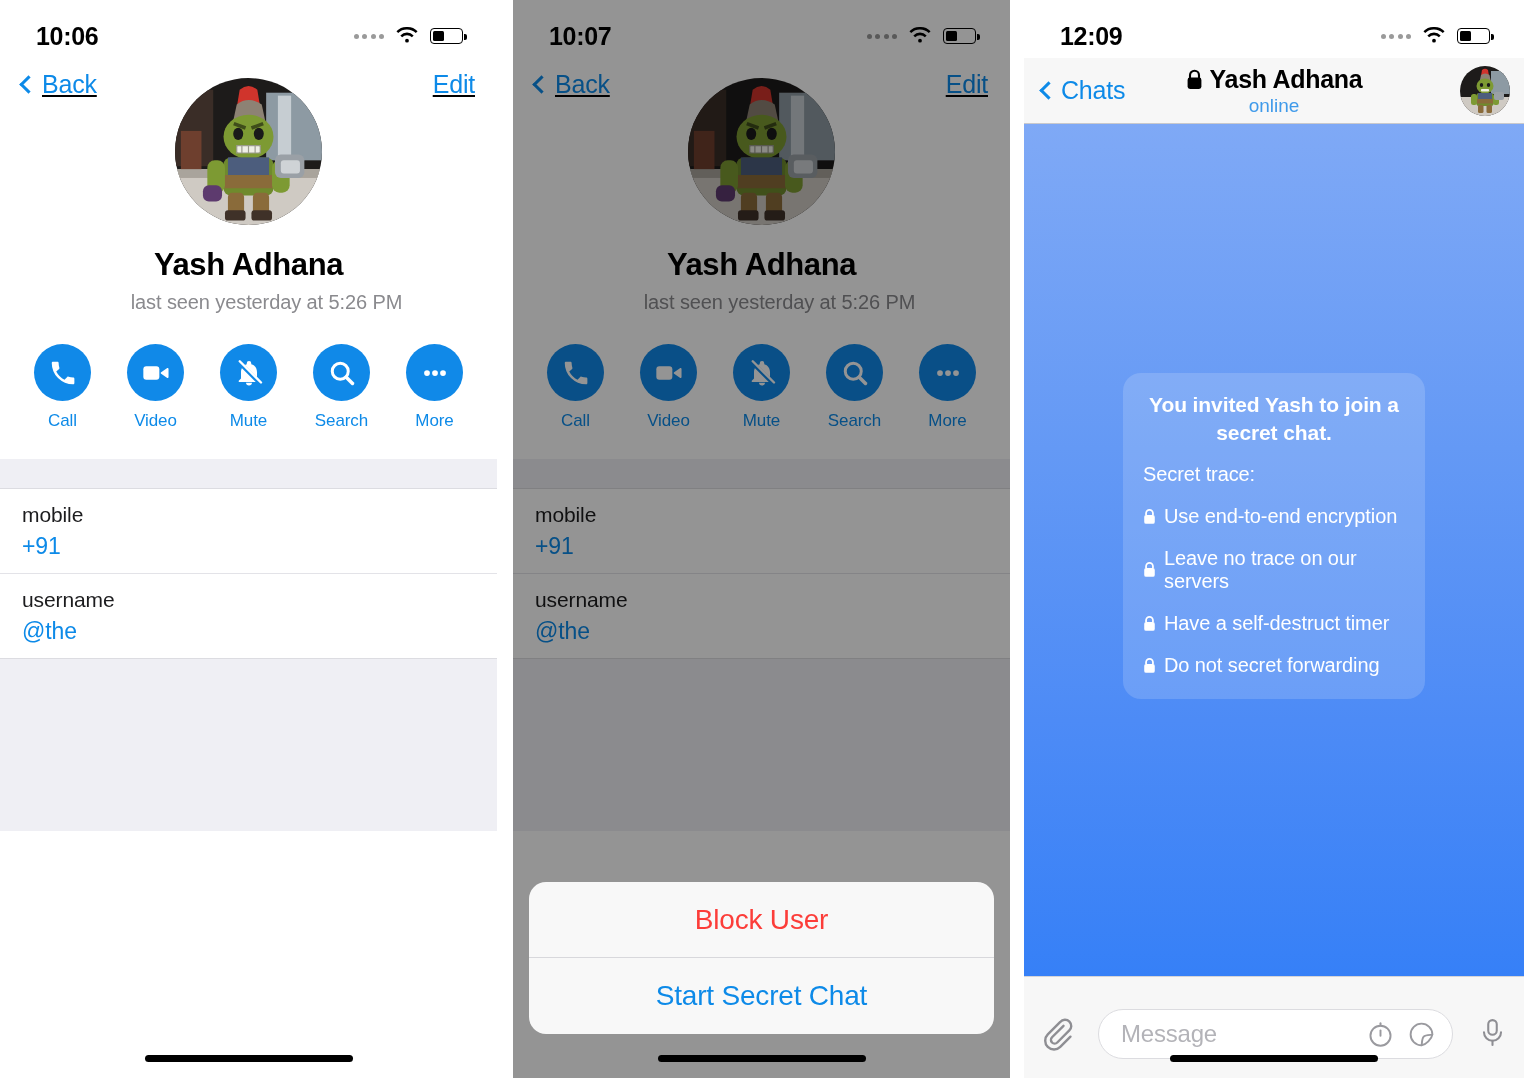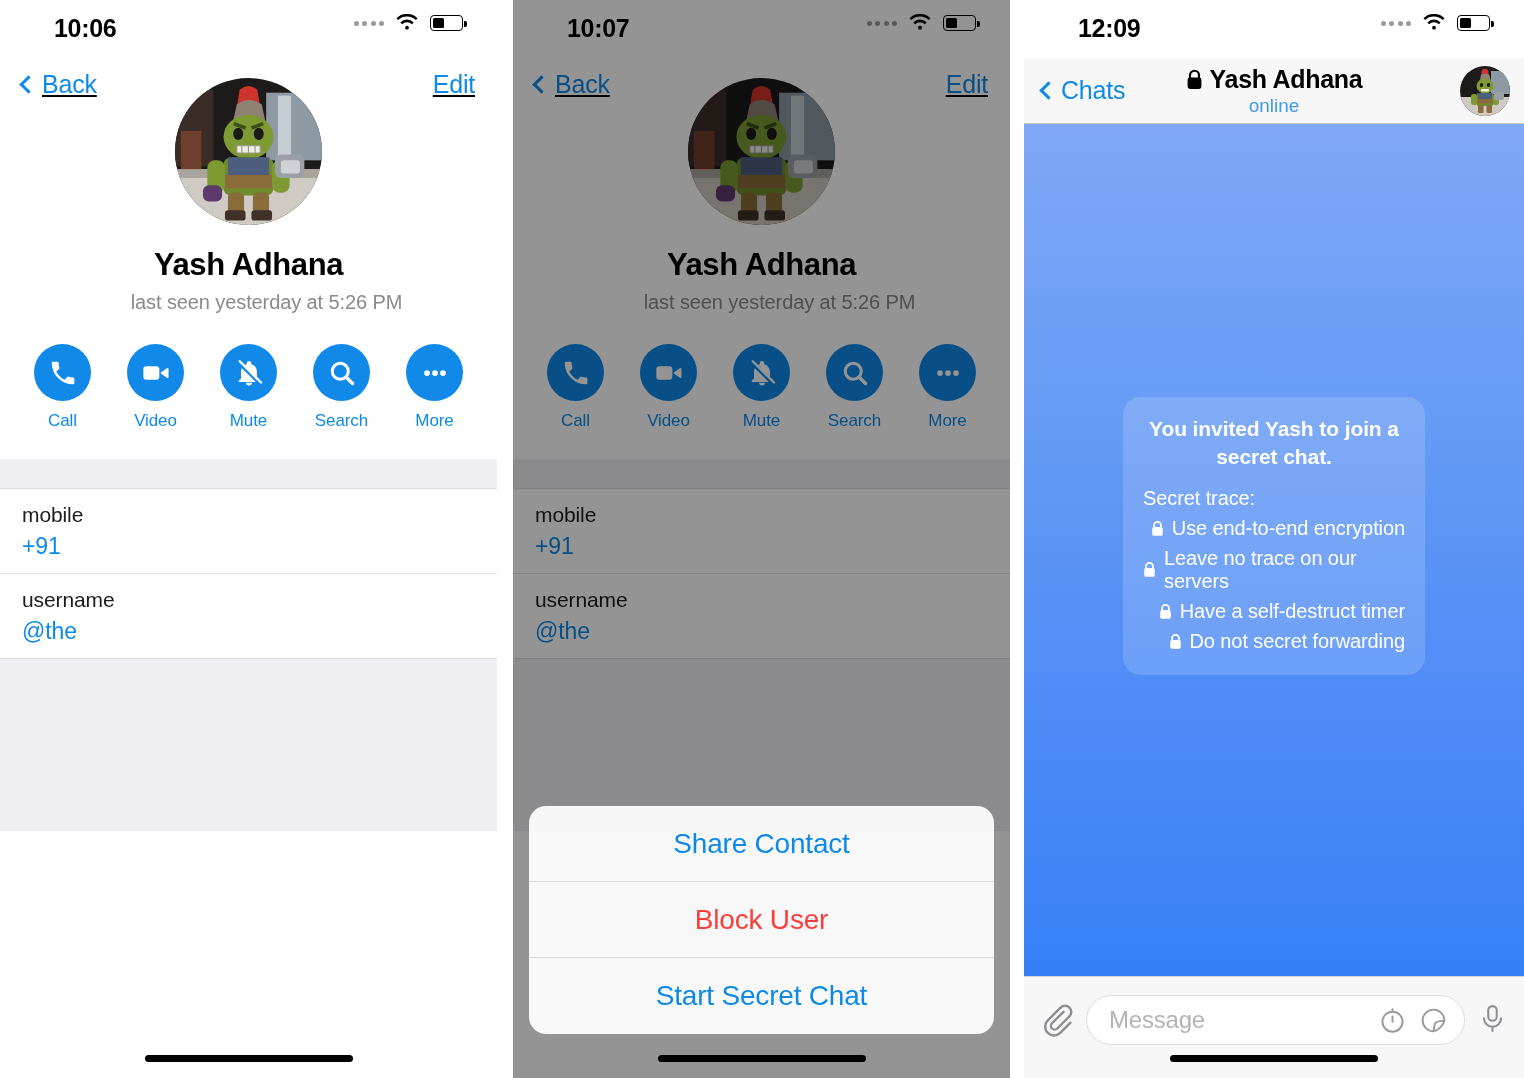--- a/index.html
+++ b/index.html
@@ -17,22 +17,22 @@
     background: #ffffff; overflow: hidden;
   }
   #panel-1 { left: 0px;    width: 497px; }
   #panel-2 { left: 513px;  width: 497px; }
   #panel-3 { left: 1024px; width: 500px; }
 
   .panel-inner { position: relative; width: 100%; height: 100%; }
 
   
   .statusbar {
-    height: 58px; display: flex; align-items: flex-start;
-    justify-content: space-between; padding: 14px 34px 0 54px;
+    height: 58px; display: flex; align-items: center;
+    justify-content: space-between; padding: 14px 34px 0 36px;
   }
   .status-time {
     font-size: 25px; font-weight: bold; color: #000;
     letter-spacing: -0.3px;
   }
   .status-right { display: flex; align-items: center; gap: 11px; }
   .sig-dots { display: flex; gap: 3.5px; align-items: center; }
   .sig-dots i { width: 5px; height: 5px; border-radius: 50%; background: #9a9a9a; display: block; }
   .wifi { width: 24px; height: 18px; position: relative; }
   .batt {
@@ -149,28 +149,28 @@
     width: 302px; background: rgba(255,255,255,0.16);
     border-radius: 18px; padding: 18px 20px 22px 20px; color: #fff;
     margin-top: -28px;
   }
   .bubble-title {
     font-size: 21px; font-weight: bold; text-align: center; line-height: 1.32;
     letter-spacing: -0.1px;
   }
   .bubble-sub { font-size: 20px; margin-top: 16px; letter-spacing: -0.1px; }
   .bubble-li {
-    font-size: 20px; margin-top: 7px; display: flex; align-items: center;
-    gap: 8px; letter-spacing: -0.1px; justify-content: flex-end;
+    font-size: 20px; margin-top: 19px; display: flex; align-items: center;
+    gap: 8px; letter-spacing: -0.1px;
   }
 
   
   .chat-input-bar {
     height: 102px; background: #f7f7f7; border-top: 1px solid #d4d4d8;
-    display: flex; align-items: flex-start; padding: 18px 16px 0 16px; gap: 12px;
+    display: flex; align-items: flex-start; padding: 32px 16px 0 16px; gap: 24px;
   }
   .inp-field {
     flex: 1; height: 50px; border: 1.5px solid #dcdce0; border-radius: 25px;
     background: #fff; display: flex; align-items: center;
     padding: 0 16px 0 22px; gap: 12px;
   }
   .inp-placeholder { flex: 1; font-size: 24px; color: #b3b3b8; letter-spacing: -0.2px; }
   .icon-btn { cursor: pointer; display: flex; align-items: center; justify-content: center; }
 
   svg { display: block; }
@@ -447,21 +447,20 @@
             <div class="info-value">@the</div>
           </div>
         </div>
         <div class="list-filler"></div>
       </div>
 
       <div class="dim"></div>
 
       <div class="sheet-wrap">
         <div class="sheet-group">
-          <div class="sheet-item">Share Contact</div>
           <div class="sheet-item destructive">Block User</div>
           <div class="sheet-item">Start Secret Chat</div>
         </div>
       </div>
 
       <div class="home-ind"></div>
     </div>
   </div>
 
   <div class="panel" id="panel-3">

